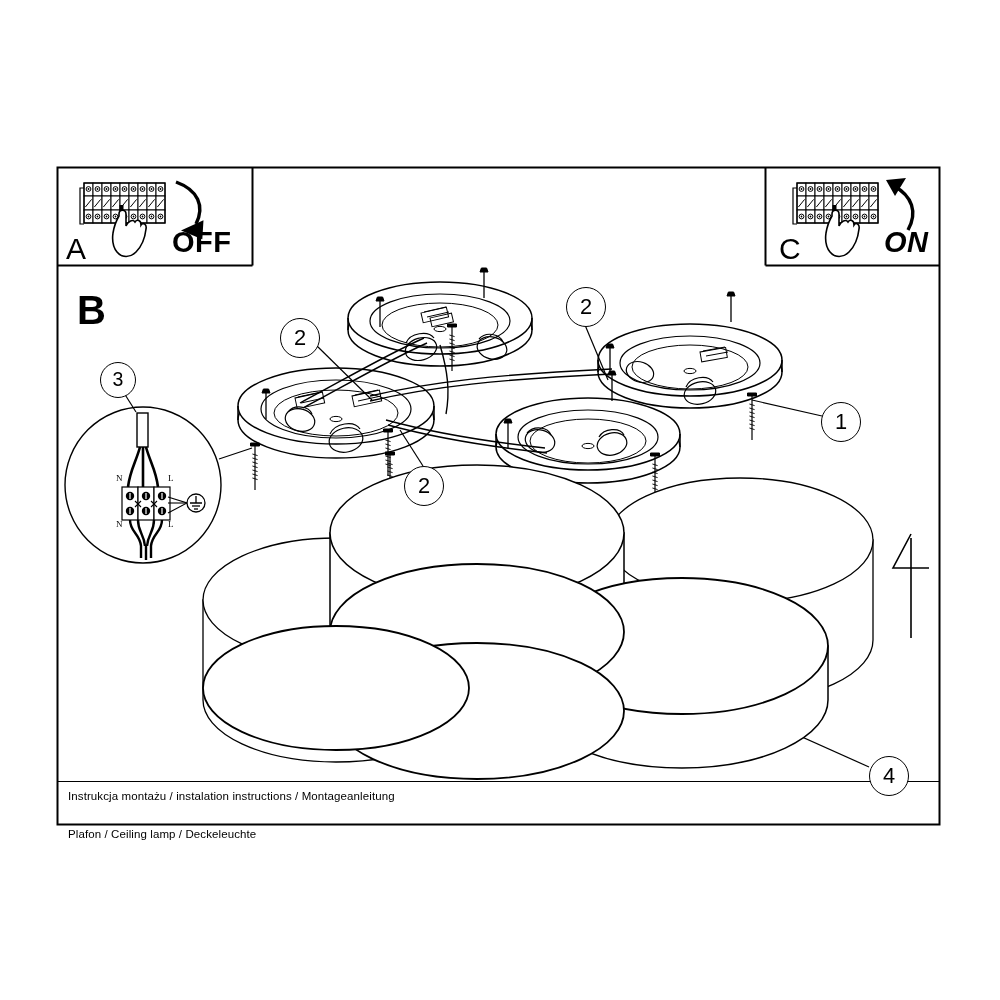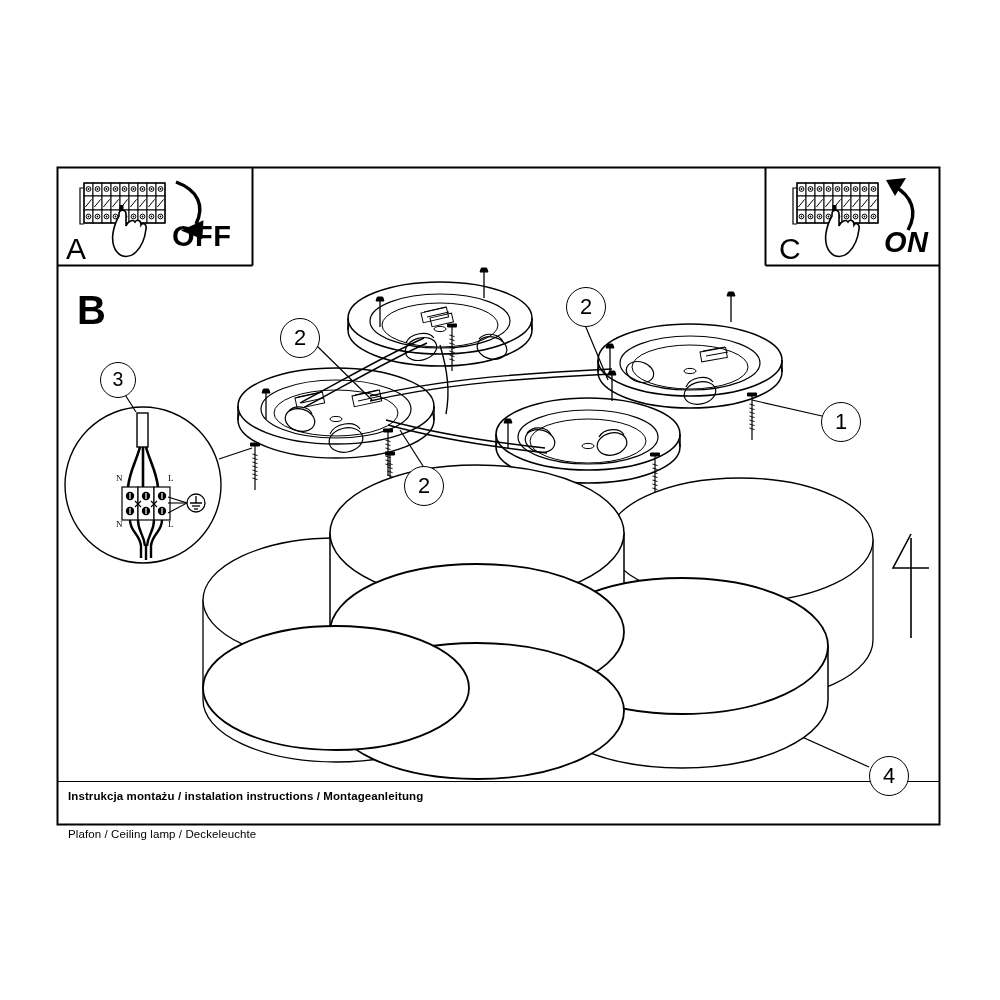--- a/index.html
+++ b/index.html
@@ -417,33 +417,33 @@
       <ellipse cx="477" cy="711" rx="147" ry="68" stroke-width="1.8"></ellipse>
     </g>
 
     <g>
       <ellipse cx="336" cy="688" rx="133" ry="62" stroke-width="1.8"></ellipse>
     </g>
   </g>
 </svg>
 
 <div class="lbl secletter" style="left:66px;top:232px;">A</div>
-<div class="lbl statelbl" style="left:172px;top:220px;">OFF</div>
+<div class="lbl statelbl" style="left:172px;top:226px;">OFF</div>
 
 <div class="lbl secletter" style="left:779px;top:232px;">C</div>
 <div class="lbl statelbl" style="left:884px;top:226px;font-style:italic;">ON</div>
 
 <div class="lbl secletter big" style="left:77px;top:288px;">B</div>
 
 <div class="termlbl" style="left:116px;top:473px;">N</div>
 <div class="termlbl" style="left:168px;top:473px;">L</div>
 <div class="termlbl" style="left:116px;top:519px;">N</div>
 <div class="termlbl" style="left:168px;top:519px;">L</div>
 
-<div class="lbl caption" style="left:68px;top:788px;font-weight:bold;">Instrukcja montażu / instalation instructions / Montageanleitung</div>
+<div class="lbl caption" style="left:68px;top:788px;">Instrukcja montażu / instalation instructions / Montageanleitung</div>
 <div class="lbl caption" style="left:68px;top:826px;">Plafon / Ceiling lamp / Deckeleuchte</div>
 
 <div id="callout-layer">
       <div class="callnum" style="left: 821px; top: 402px; width: 38px; height: 38px; line-height: 37px; border: 1.6px solid rgb(0, 0, 0); border-radius: 50%; background: rgb(255, 255, 255); font-size: 21.85px;">1</div>
       <div class="callnum" style="left: 566px; top: 287px; width: 38px; height: 38px; line-height: 37px; border: 1.6px solid rgb(0, 0, 0); border-radius: 50%; background: rgb(255, 255, 255); font-size: 21.85px;">2</div>
       <div class="callnum" style="left: 280px; top: 318px; width: 38px; height: 38px; line-height: 37px; border: 1.6px solid rgb(0, 0, 0); border-radius: 50%; background: rgb(255, 255, 255); font-size: 21.85px;">2</div>
       <div class="callnum" style="left: 404px; top: 466px; width: 38px; height: 38px; line-height: 37px; border: 1.6px solid rgb(0, 0, 0); border-radius: 50%; background: rgb(255, 255, 255); font-size: 21.85px;">2</div>
       <div class="callnum" style="left: 100px; top: 362px; width: 34px; height: 34px; line-height: 33px; border: 1.6px solid rgb(0, 0, 0); border-radius: 50%; background: rgb(255, 255, 255); font-size: 19.55px;">3</div>
       <div class="callnum" style="left: 869px; top: 756px; width: 38px; height: 38px; line-height: 37px; border: 1.6px solid rgb(0, 0, 0); border-radius: 50%; background: rgb(255, 255, 255); font-size: 21.85px;">4</div>
     </div>

